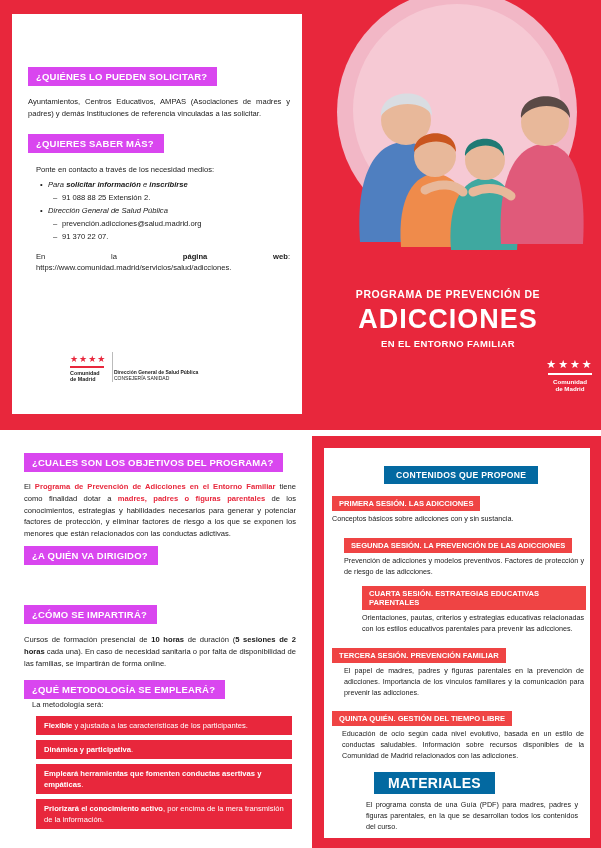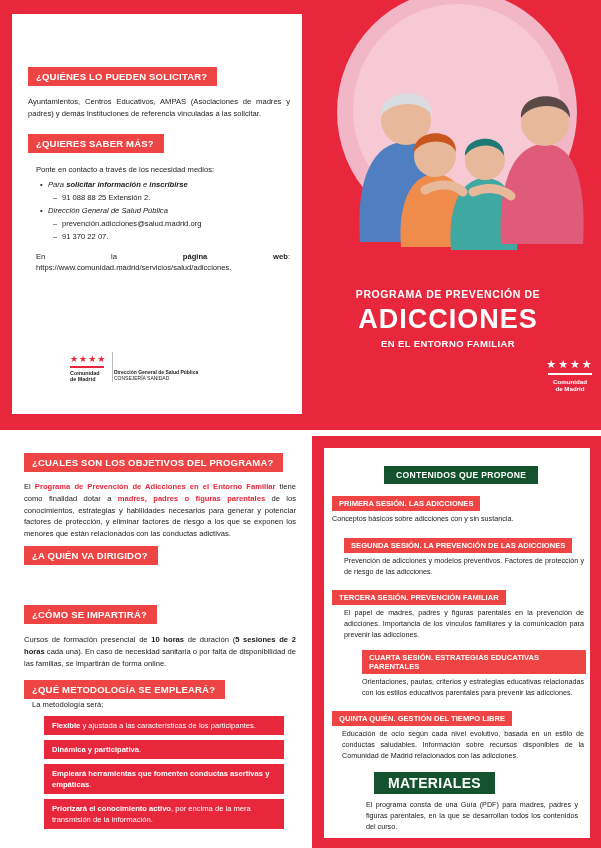--- a/index.html
+++ b/index.html
@@ -3,21 +3,21 @@
 <meta charset="utf-8">
 <style>
   html,body{margin:0;padding:0;background:#ffffff;}
   body{width:601px;height:848px;font-family:"Liberation Sans",sans-serif;color:#1a1a1a;}
   .page{position:relative;width:601px;height:848px;overflow:hidden;background:#ffffff;}
 
   
   .top{position:absolute;left:0;top:0;width:601px;height:430px;background:#e8273c;}
   .top-white{position:absolute;left:12px;top:14px;width:290px;height:400px;background:#ffffff;}
 
-  .sect-head{display:inline-block;background:#ef4444;color:#ffffff;font-size:9.5px;font-weight:bold;
+  .sect-head{display:inline-block;background:#d946ef;color:#ffffff;font-size:9.5px;font-weight:bold;
              letter-spacing:.2px;padding:4px 10px 4px 8px;}
 
   .blk{position:absolute;}
   .body-txt{font-size:7.6px;line-height:1.55;color:#1a1a1a;}
   .body-txt.just{text-align:justify;}
 
   ul.plain{margin:3px 0 0 0;padding:0 0 0 12px;list-style:none;}
   ul.plain>li{position:relative;margin:1.5px 0;font-size:7.6px;line-height:1.5;}
   ul.plain>li:before{content:"\2022";position:absolute;left:-8px;top:0;color:#1a1a1a;}
   ul.dash{margin:2px 0 0 0;padding:0 0 0 14px;list-style:none;}
@@ -49,24 +49,24 @@
 
   
   .bot{position:absolute;left:0;top:436px;width:601px;height:412px;background:#ffffff;}
   .bot-right{position:absolute;left:312px;top:436px;width:289px;height:412px;background:#e8273c;}
   .bot-right-inner{position:absolute;left:324px;top:448px;width:266px;height:390px;background:#ffffff;}
 
   .hl-red{color:#e8273c;font-weight:bold;}
   .hl-b{font-weight:bold;}
 
   .metod-item{background:#e8273c;color:#fff;font-size:7.6px;font-weight:bold;line-height:1.45;
-              padding:4px 8px;margin:5px 12px;display:block;}
+              padding:4px 8px;margin:5px 4px;display:block;}
   .metod-item .norm{font-weight:normal;}
 
-  .cont-title{display:inline-block;background:#14532d;color:#fff;font-size:8.6px;font-weight:bold;
+  .cont-title{display:inline-block;background:#0369a1;color:#fff;font-size:8.6px;font-weight:bold;
               letter-spacing:.3px;padding:4px 12px;}
   .ses-head{display:inline-block;background:#ef4444;color:#fff;font-size:7.6px;font-weight:bold;
             padding:3px 7px;margin-bottom:3px;}
   .ses-head.block{display:block;}
   .ses-txt{font-size:7.2px;line-height:1.5;color:#1a1a1a;text-align:justify;}
   .ses{margin-bottom:9px;}
 </style>
 </head>
 <body>
 
@@ -211,28 +211,28 @@
 
   <div class="blk" style="left:332px;top:492px;width:252px;">
     <div class="ses">
       <div class="ses-head">PRIMERA SESIÓN. LAS ADICCIONES</div>
       <div class="ses-txt">Conceptos básicos sobre adicciones con y sin sustancia.</div>
     </div>
     <div class="ses" style="margin-left:12px;">
       <div class="ses-head">SEGUNDA SESIÓN. LA PREVENCIÓN DE LAS ADICCIONES</div>
       <div class="ses-txt">Prevención de adicciones y modelos preventivos. Factores de protección y de riesgo de las adicciones.</div>
     </div>
+    <div class="ses" style="margin-left:30px;">
+      <div class="ses-head block" style="width:210px;">CUARTA SESIÓN. ESTRATEGIAS EDUCATIVAS PARENTALES</div>
+      <div class="ses-txt">Orientaciones, pautas, criterios y estrategias educativas relacionadas con los estilos educativos parentales para prevenir las adicciones.</div>
+    </div>
     <div class="ses">
       <div class="ses-head">TERCERA SESIÓN. PREVENCIÓN FAMILIAR</div>
       <div class="ses-txt" style="padding-left:12px;">El papel de madres, padres y figuras parentales en la prevención de adicciones. Importancia de los vínculos familiares y la comunicación para prevenir las adicciones.</div>
     </div>
-    <div class="ses" style="margin-left:30px;">
-      <div class="ses-head block" style="width:210px;">CUARTA SESIÓN. ESTRATEGIAS EDUCATIVAS PARENTALES</div>
-      <div class="ses-txt">Orientaciones, pautas, criterios y estrategias educativas relacionadas con los estilos educativos parentales para prevenir las adicciones.</div>
-    </div>
     <div class="ses">
       <div class="ses-head">QUINTA QUIÉN. GESTIÓN DEL TIEMPO LIBRE</div>
       <div class="ses-txt" style="padding-left:10px;">Educación de ocio según cada nivel evolutivo, basada en un estilo de conductas saludables. Información sobre recursos disponibles de la Comunidad de Madrid relacionados con las adicciones.</div>
     </div>
   </div>
 
   <div class="blk" style="left:374px;top:772px;">
     <div class="cont-title" style="font-size:14px;padding:3px 14px;">MATERIALES</div>
   </div>
   <div class="blk ses-txt" style="left:366px;top:800px;width:212px;">El programa consta de una Guía (PDF) para madres, padres y figuras parentales, en la que se desarrollan todos los contenidos del curso.</div>

